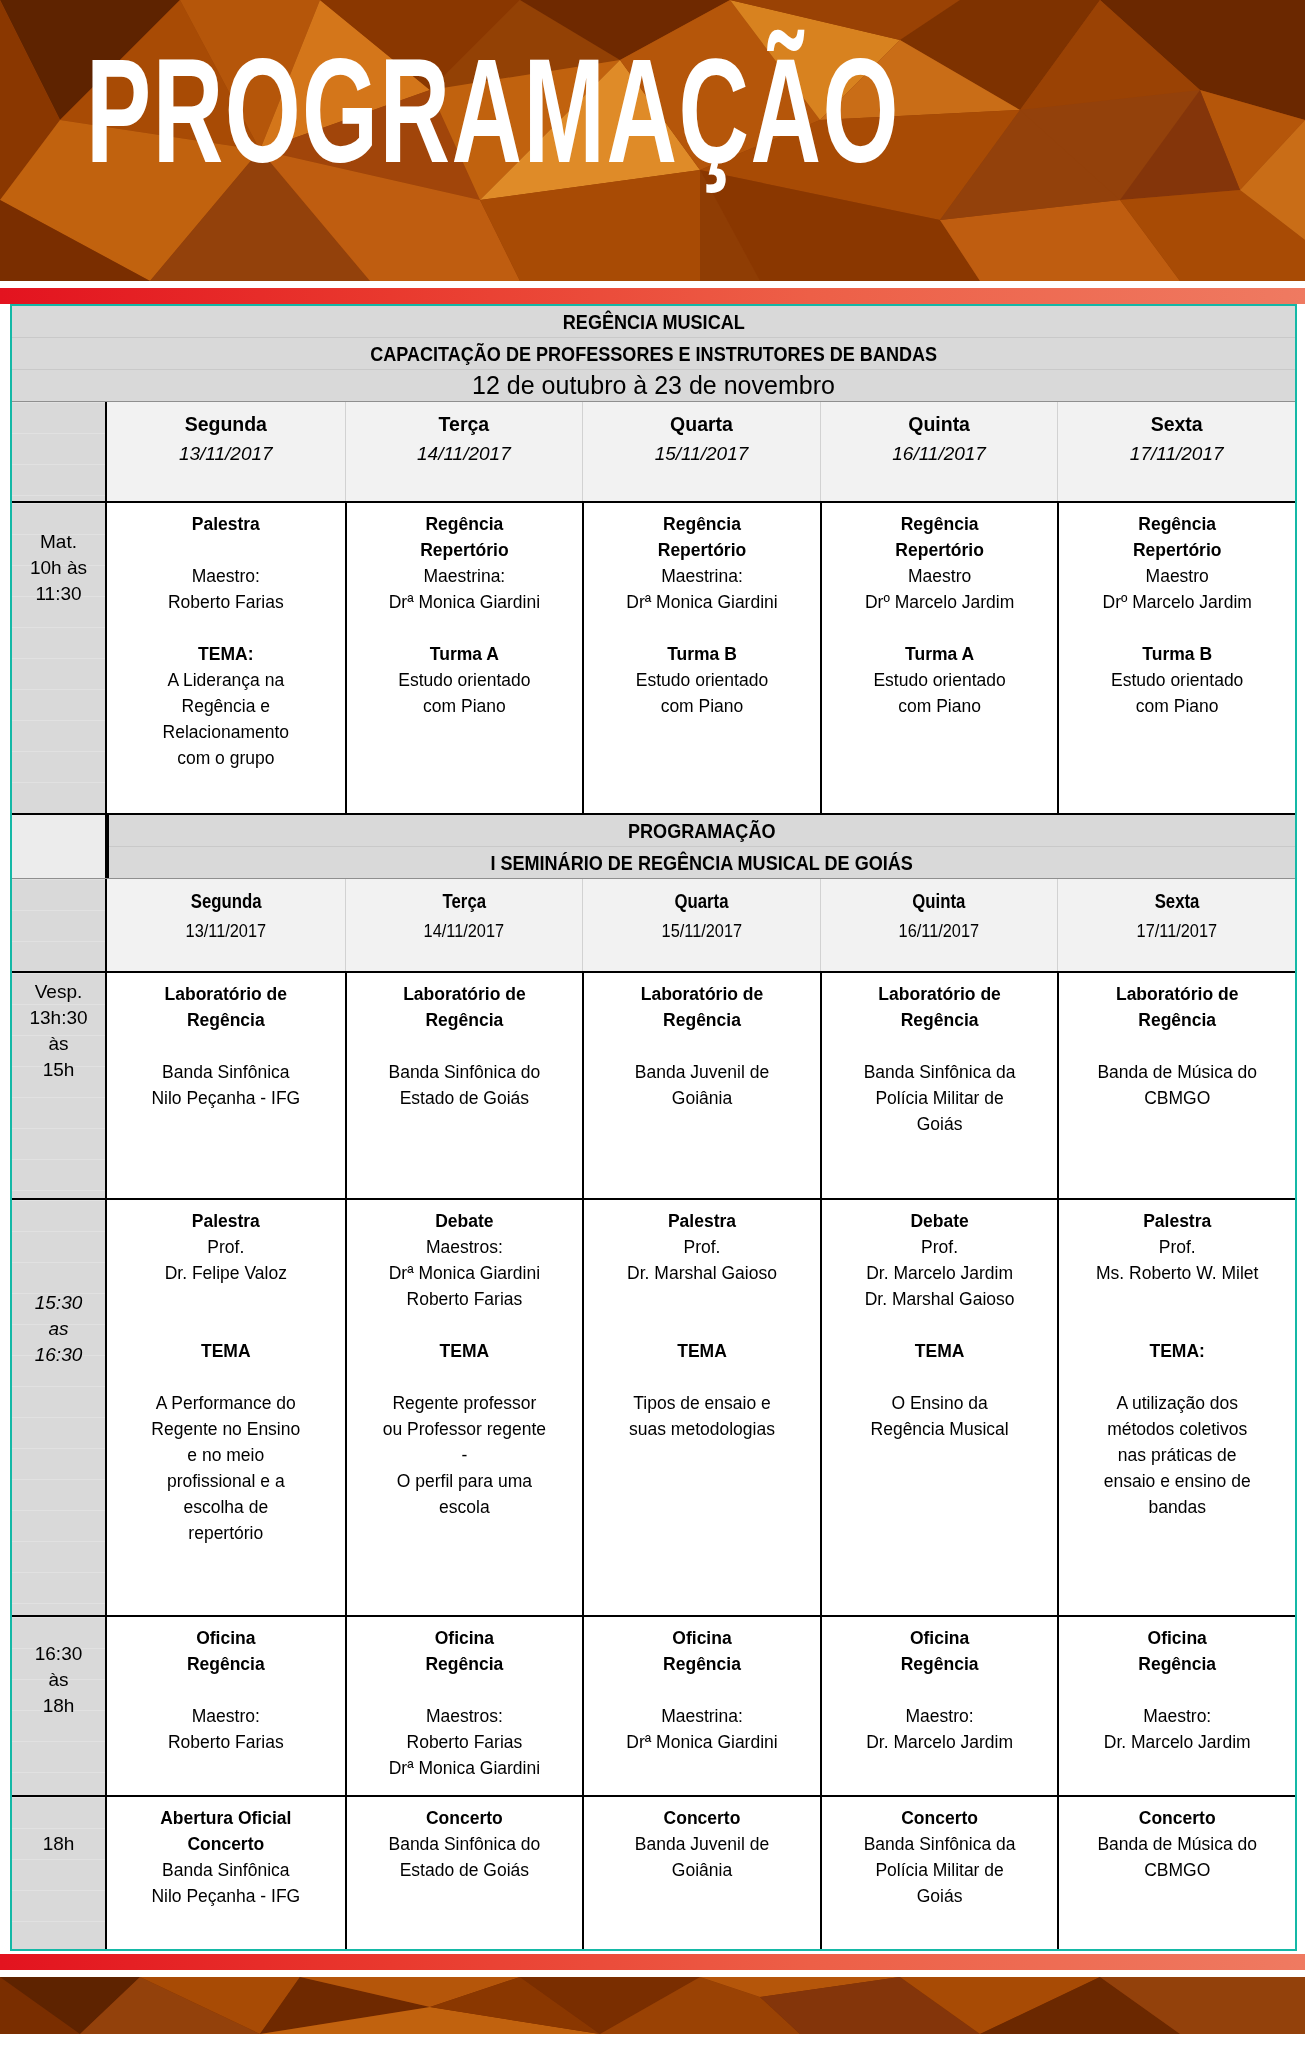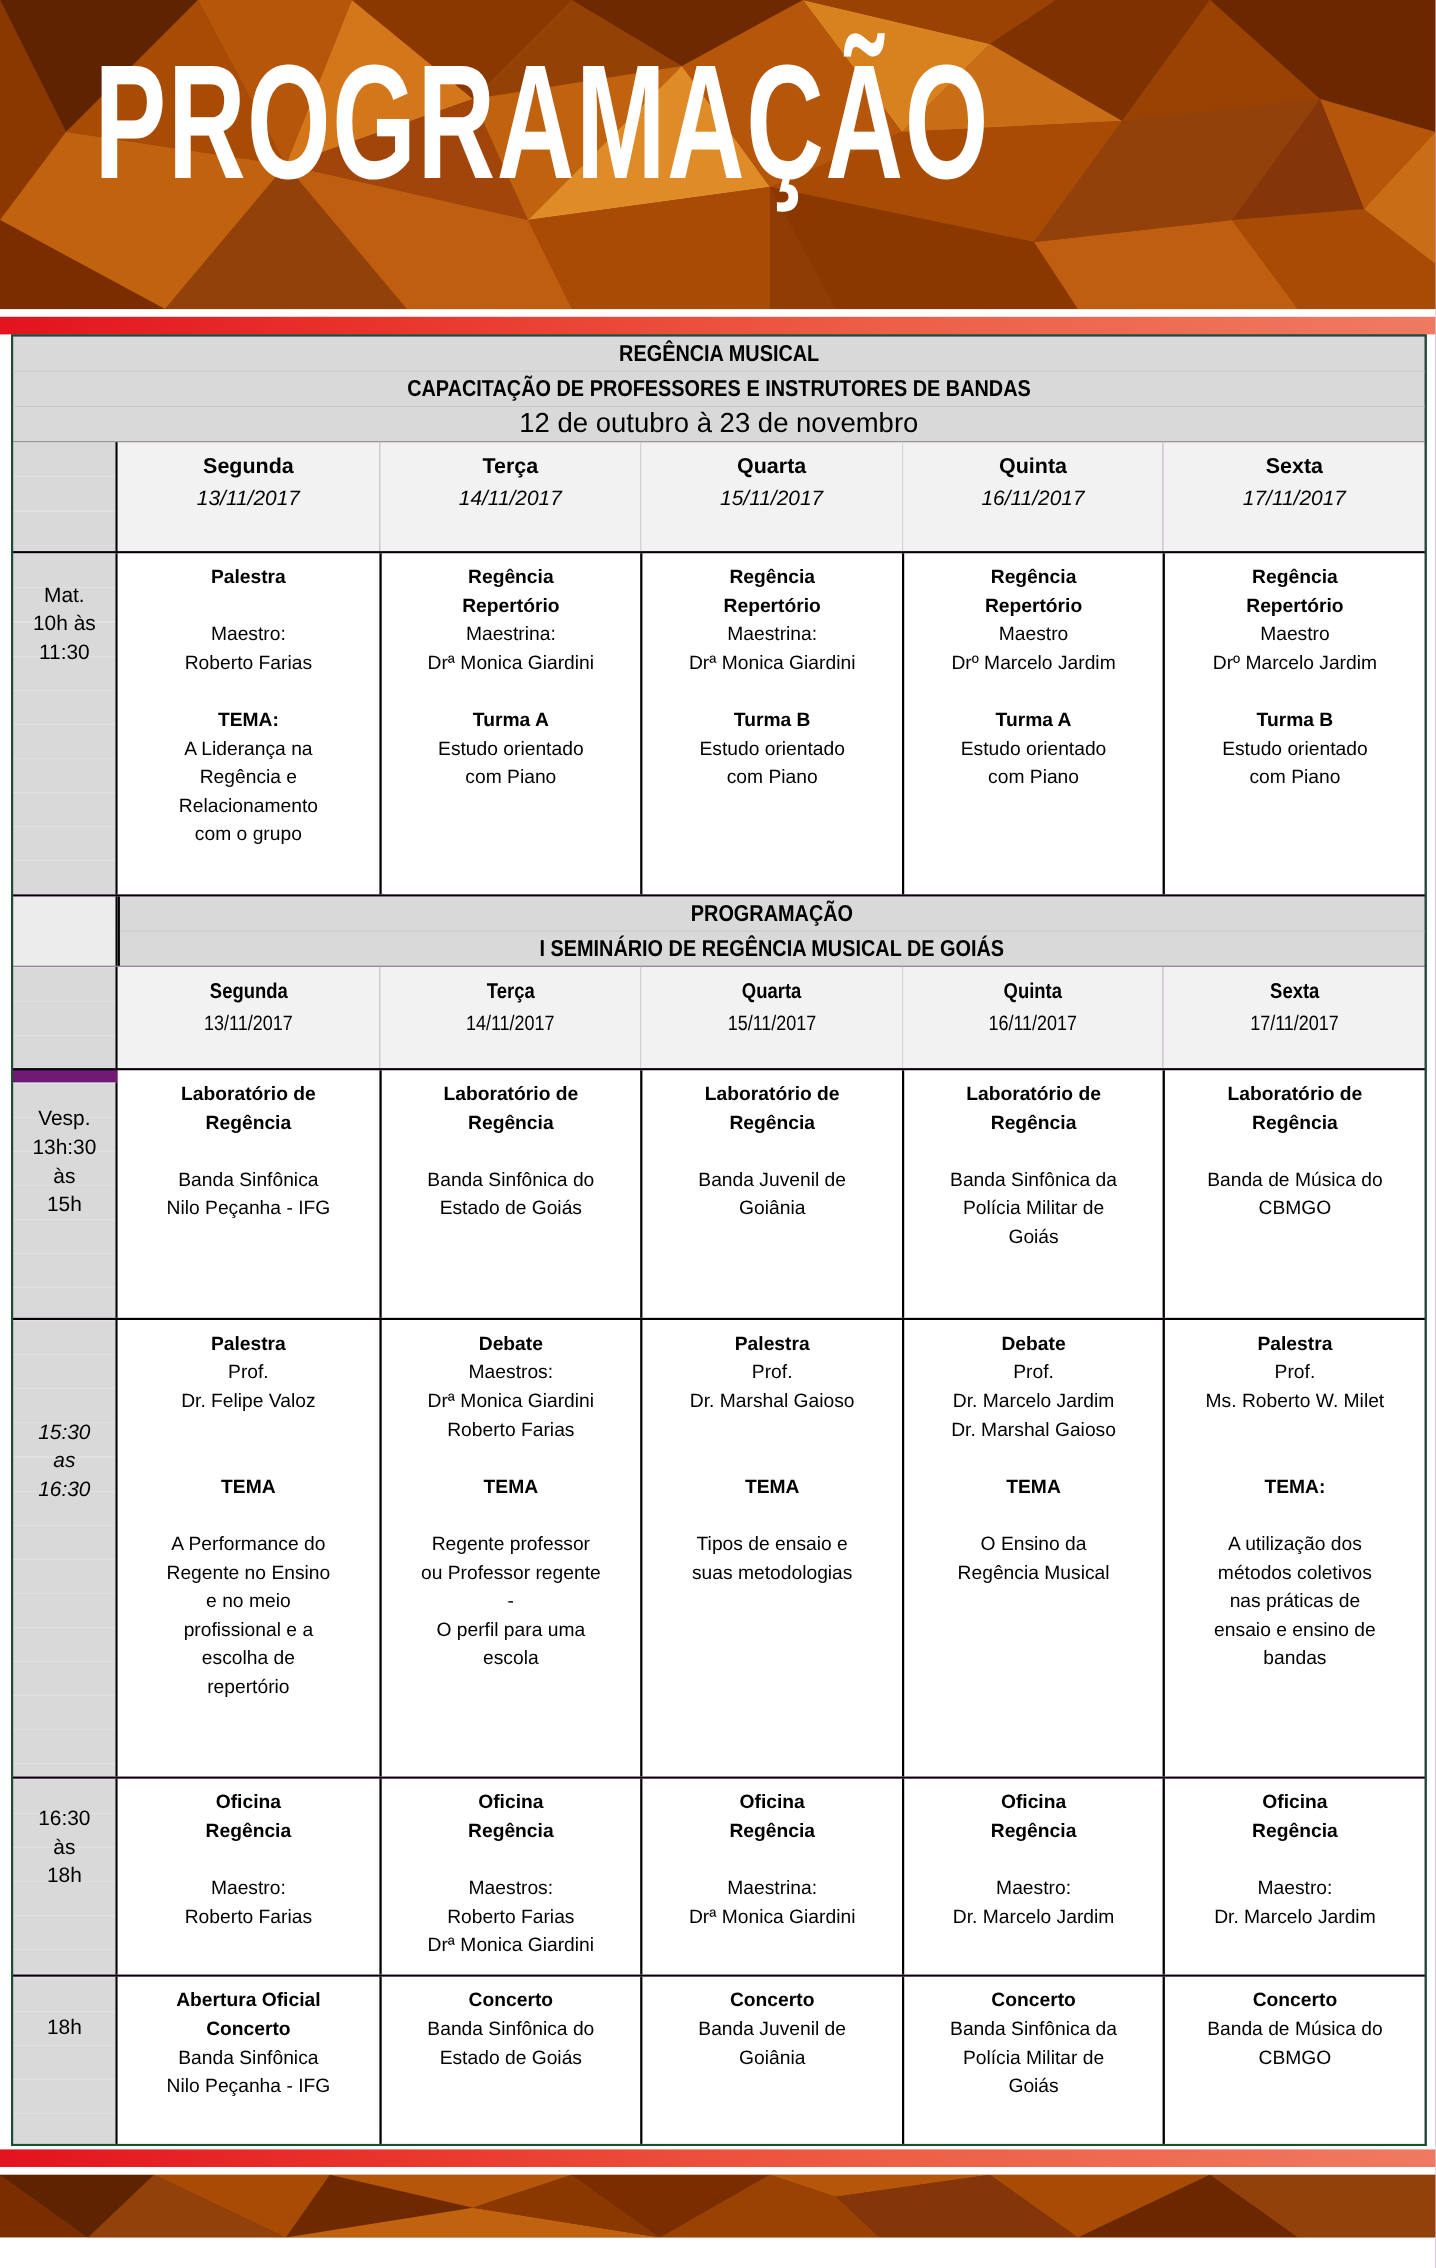--- a/index.html
+++ b/index.html
@@ -10,21 +10,21 @@
   .banner{position:relative;width:1305px;overflow:hidden;background:#8a3700;}
   .banner-top{height:281px;}
   .banner svg{position:absolute;inset:0;width:100%;height:100%;display:block;}
   .banner-title{position:absolute;top:26px;left:86px;
     font-size:132px;font-weight:bold;color:#fff;letter-spacing:2px;
     transform:scale(0.74,1.12);transform-origin:left top;white-space:nowrap;}
   .gap{height:7px;background:#fff;}
   .redbar{height:16px;background:linear-gradient(90deg,#e3131f 0%,#e9392e 30%,#ed5f47 62%,#ef7a61 100%);}
 
   
-  .sched{margin:0 8px 0 10px;border:2px solid #14532d;background:#701a75;}
+  .sched{margin:0 8px 0 10px;border:2px solid #14b8a6;background:#0369a1;}
 
   .hdr-block{background:#d9d9d9;text-align:center;}
   .hdr-line{height:31px;line-height:31px;border-bottom:1px solid #c9c9c9;}
   .hdr-line:last-child{border-bottom:none;}
   .hdr-bold{font-weight:bold;font-size:21px;}
   .hdr-reg{font-size:25px;}
   .cond{display:inline-block;transform:scaleX(0.86);transform-origin:center;white-space:nowrap;}
 
   .row{display:grid;grid-template-columns:95px repeat(5,1fr);}
   .row.black-bottom{border-bottom:2px solid #000;}
@@ -212,21 +212,21 @@
       <div class="dayname"><span class="cond">Quinta</span></div>
       <div class="daydate up"><span class="cond">16/11/2017</span></div>
     </div>
     <div class="daycell">
       <div class="dayname"><span class="cond">Sexta</span></div>
       <div class="daydate up"><span class="cond">17/11/2017</span></div>
     </div>
   </div>
 
   <div class="row black-bottom" style="min-height:225px;">
-    <div class="tcell" style="padding-top:21px;margin-top:11px;">
+    <div class="tcell" style="padding-top:6px;">
         <div class="ln">Vesp.</div>
         <div class="ln">13h:30</div>
         <div class="ln">às</div>
         <div class="ln">15h</div>
       </div>
     <div class="cell">
         <div class="ln b">Laboratório de</div>
         <div class="ln b">Regência</div>
         <div class="ln">&nbsp;</div>
         <div class="ln">Banda Sinfônica</div>

